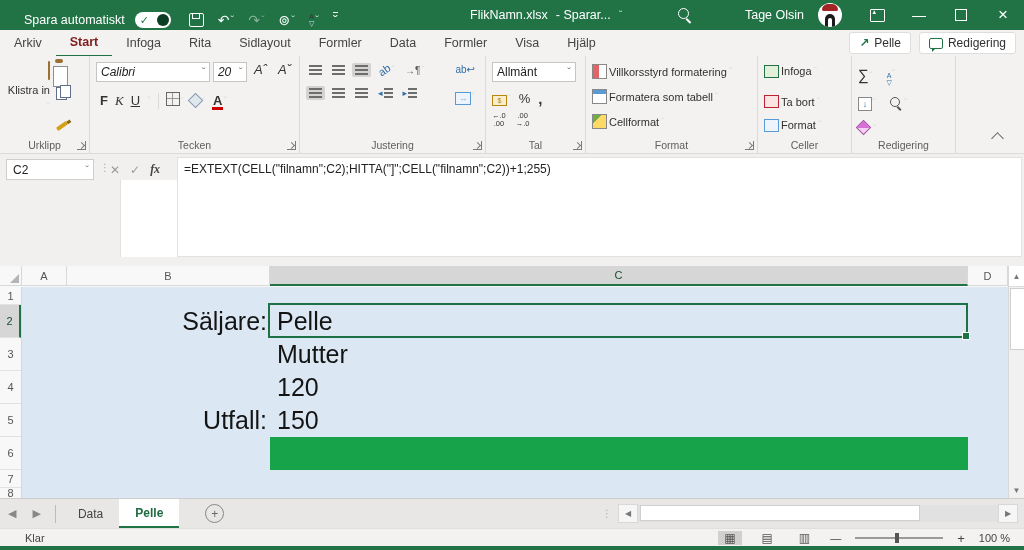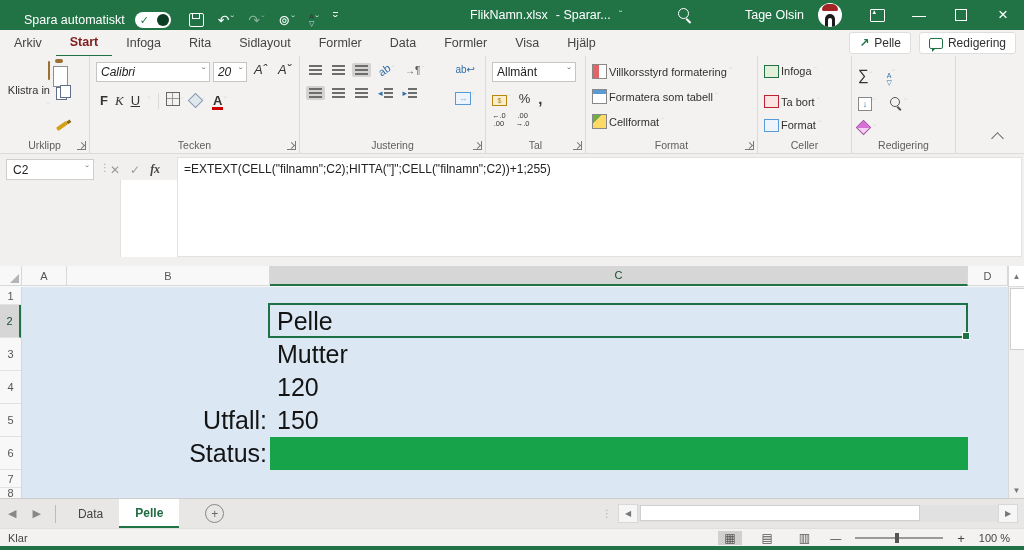--- a/index.html
+++ b/index.html
@@ -126,21 +126,21 @@
   .stab.active{background:#fff;color:#1e6b41;font-weight:bold;border-bottom:2.5px solid #217346;box-sizing:border-box;}
   .addsheet{width:17px;height:17px;border:1px solid #8a8886;border-radius:50%;display:flex;align-items:center;justify-content:center;color:#666;font-size:12px;margin-left:26px;}
   .hs-dots{color:#aaa;font-size:10px;margin-left:auto;}
   .hscroll{display:flex;align-items:center;margin-left:6px;margin-right:6px;}
   .hs-btn{width:18px;height:17px;background:#f6f6f6;border:1px solid #d8d8d8;display:flex;align-items:center;justify-content:center;font-size:8px;color:#777;}
   .hs-track{width:360px;height:17px;background:#e1e1e1;position:relative;}
   .hs-thumb{position:absolute;left:2px;top:0;width:280px;height:16px;background:#fff;border:1px solid #cfcfcf;box-sizing:border-box;}
   
   .statusbar{position:absolute;left:0;top:528px;width:1024px;height:18px;background:#f3f2f1;border-top:1px solid #e1dfdd;
              display:flex;align-items:center;font-size:11px;color:#444;}
-  .sb-left{padding-left:8px;text-align:right;}
+  .sb-left{padding-left:25px;text-align:right;}
   .sb-right{margin-left:auto;display:flex;align-items:center;gap:14px;padding-right:14px;}
   .viewic{font-size:12px;color:#555;padding:0 6px;}
   .viewic.on{background:#d2d0ce;}
   .zoomtrack{width:88px;height:2px;background:#9a9a9a;position:relative;display:inline-block;}
   .zoomthumb{position:absolute;left:40px;top:-4px;width:4px;height:10px;background:#555;}
   .greenedge{position:absolute;left:0;top:546px;width:1024px;height:4px;background:#217346;}
 </style>
 </head>
 <body>
 
@@ -418,26 +418,26 @@
     <div class="rh" style="top:0;height:18px;">1</div>
     <div class="rh sel" style="top:18px;height:33px;">2</div>
     <div class="rh" style="top:51px;height:33px;">3</div>
     <div class="rh" style="top:84px;height:33px;">4</div>
     <div class="rh" style="top:117px;height:33px;">5</div>
     <div class="rh" style="top:150px;height:33px;">6</div>
     <div class="rh" style="top:183px;height:18px;">7</div>
     <div class="rh" style="top:201px;height:10px;border-bottom:none;">8</div>
   </div>
 
+  <div class="celllabel" style="top:305px;line-height:33px;">Säljare:</div>
   <div class="cellvalue" style="top:305px;line-height:33px;">Pelle</div>
   <div class="cellvalue" style="top:338px;line-height:33px;">Mutter</div>
   <div class="cellvalue" style="top:371px;line-height:33px;">120</div>
   <div class="celllabel" style="top:404px;line-height:33px;">Utfall:</div>
   <div class="cellvalue" style="top:404px;line-height:33px;">150</div>
-  <div class="celllabel" style="top:437px;line-height:33px;">Status:</div>
 
   <div class="statusfill" style="background: rgb(22, 163, 74);"></div>
 
   <div class="selcell">
       <span class="handle"></span>
     </div>
 
   <div class="vscroll">
     <div class="vs-up">▲</div>
     <div class="vs-thumb"></div>

